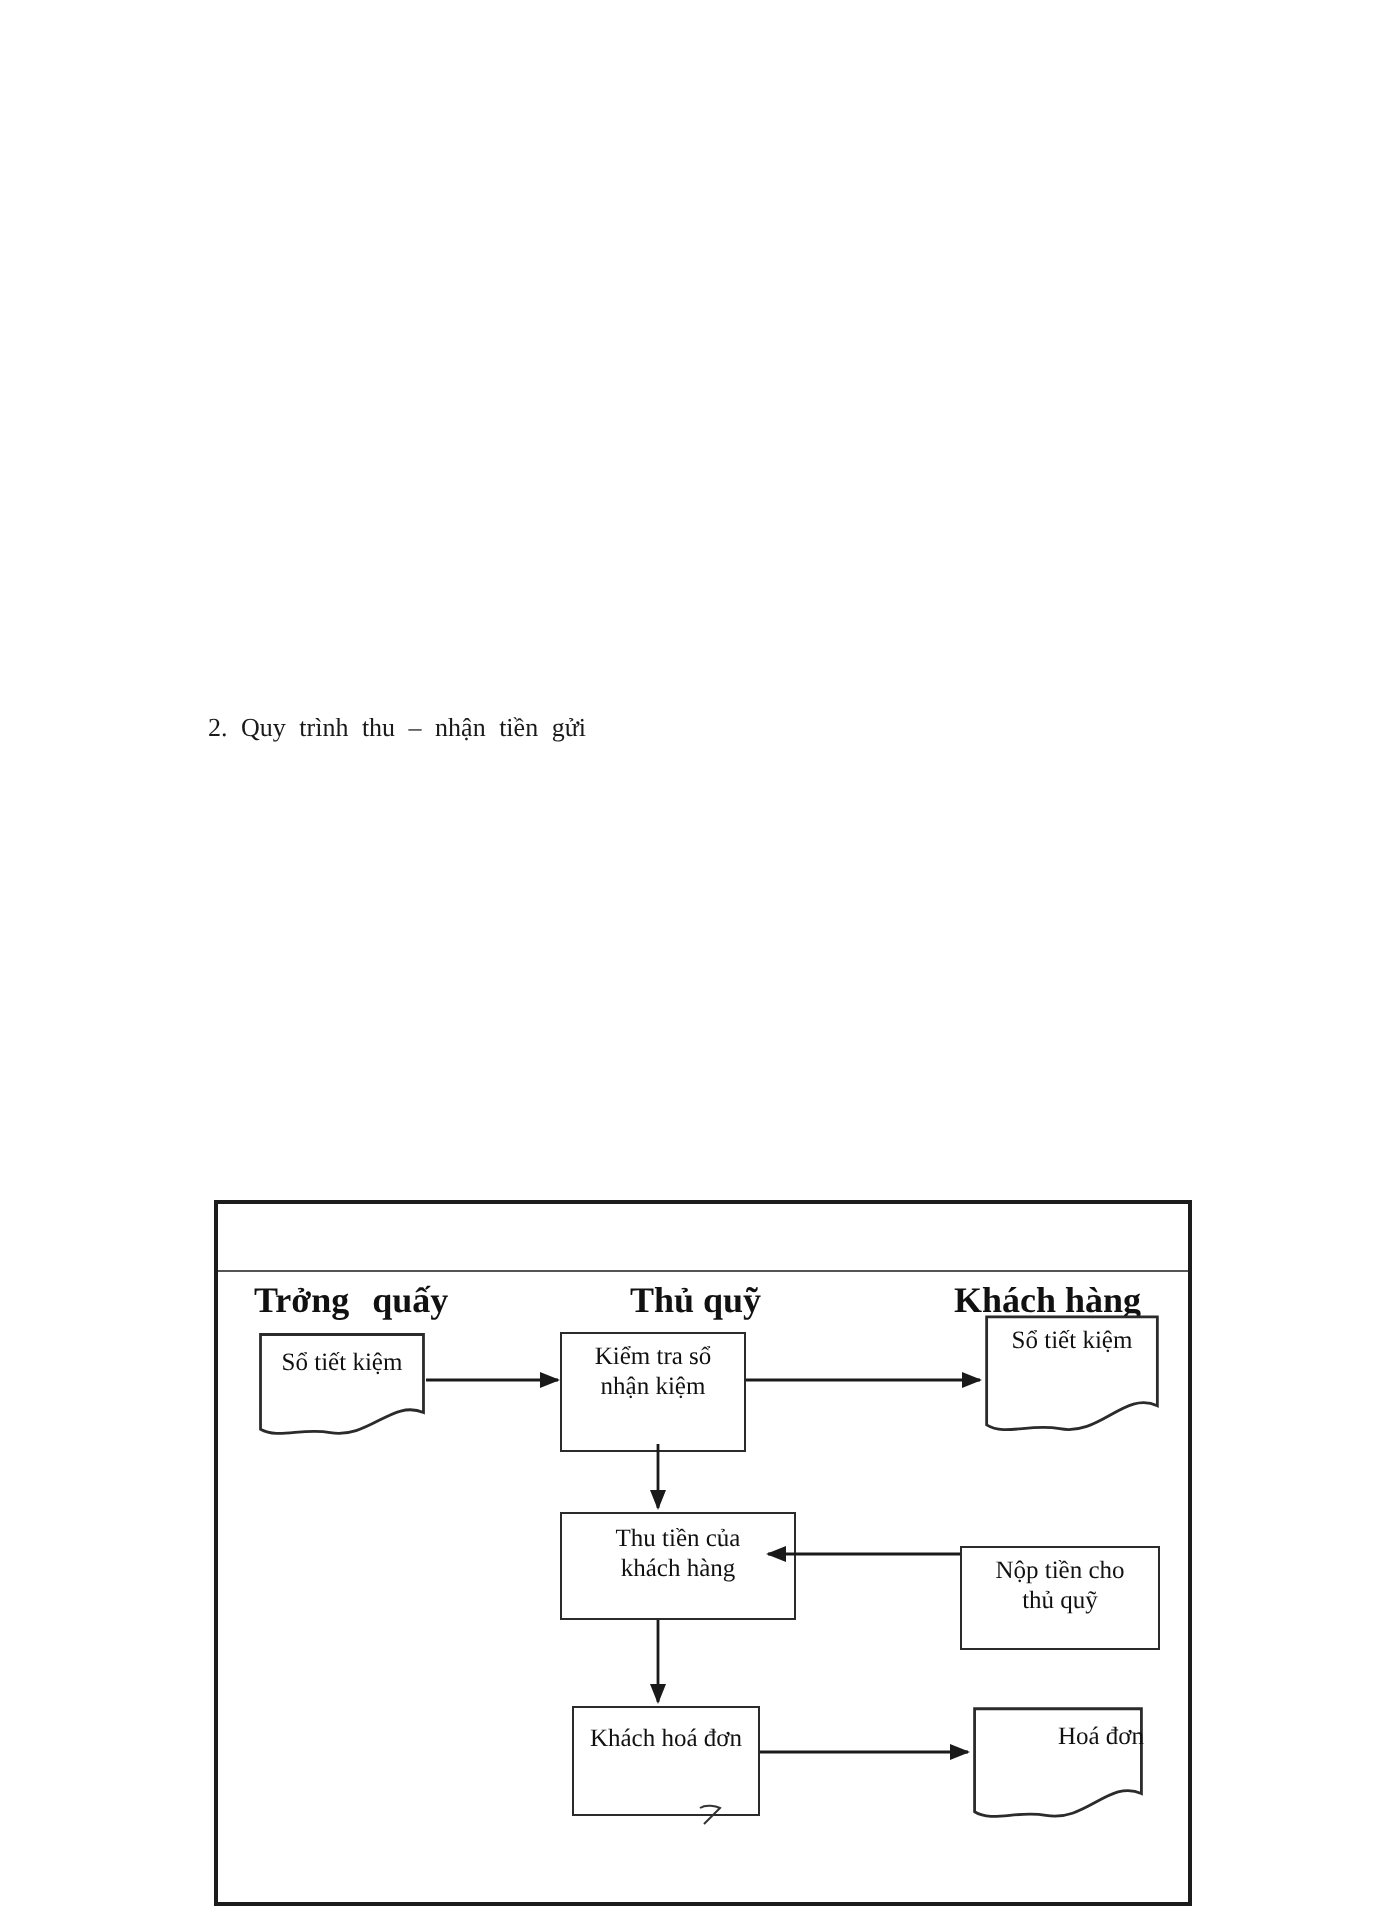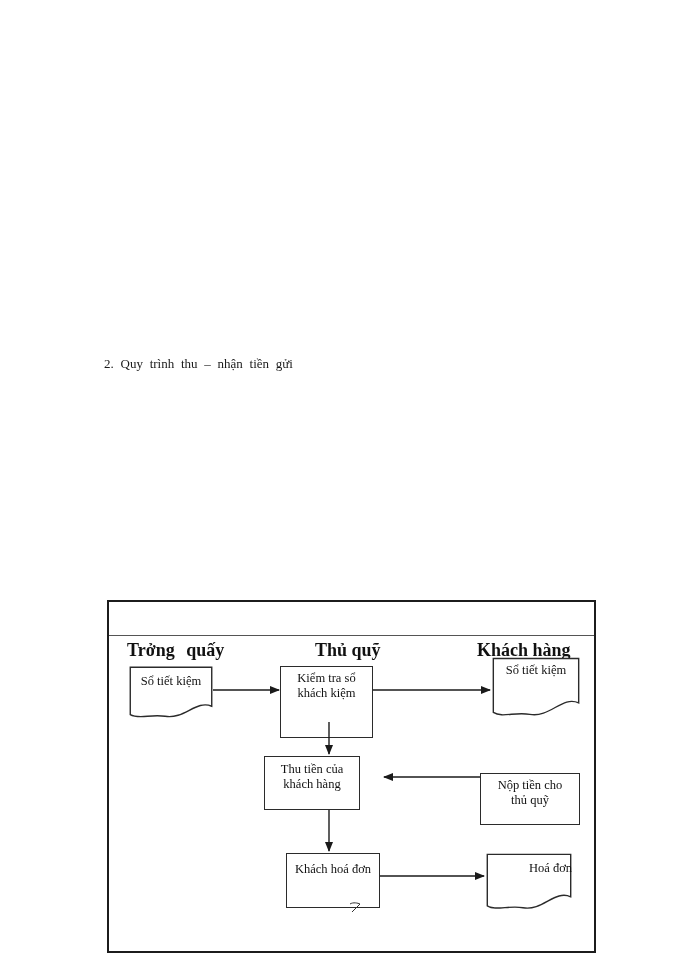--- a/index.html
+++ b/index.html
@@ -106,33 +106,33 @@
     <div class="lane-header-line"></div>
   </div>
 
   <div class="node document" style="left:129px; top:666px; width:84px; height:57px;">
     <svg class="doc-shape" viewBox="0 0 100 68" preserveAspectRatio="none">
       <path d="M1.5,1.5 H98.5 V48 C80,40 66,64 43,60 C26,57 12,64 1.5,58 Z" fill="#ffffff" stroke="#2b2b2b" stroke-width="1.4" vector-effect="non-scaling-stroke"></path>
     </svg>
     <div class="node-label" style="padding-top:8px;">Sổ tiết kiệm</div>
   </div>
 
-  <div class="node process" style="left:280px; top:666px; width:93px; height:72px; padding-top:4px;">
+  <div class="node process" style="left:280px; top:666px; width:93px; height:60px; padding-top:4px;">
     <div class="node-label">Kiểm tra sổ</div>
-    <div class="node-label">khách kiệm</div>
+    <div class="node-label">nhận kiệm</div>
   </div>
 
   <div class="node document" style="left:492px; top:657px; width:88px; height:65px;">
     <svg class="doc-shape" viewBox="0 0 100 68" preserveAspectRatio="none">
       <path d="M1.5,1.5 H98.5 V48 C80,40 66,64 43,60 C26,57 12,64 1.5,58 Z" fill="#ffffff" stroke="#2b2b2b" stroke-width="1.4" vector-effect="non-scaling-stroke"></path>
     </svg>
     <div class="node-label" style="padding-top:6px;">Sổ tiết kiệm</div>
   </div>
 
-  <div class="node process" style="left:264px; top:756px; width:96px; height:54px; padding-top:5px;">
+  <div class="node process" style="left:280px; top:756px; width:118px; height:54px; padding-top:5px;">
     <div class="node-label">Thu tiền của</div>
     <div class="node-label">khách hàng</div>
   </div>
 
   <div class="node process" style="left:480px; top:773px; width:100px; height:52px; padding-top:4px;">
     <div class="node-label">Nộp tiền cho</div>
     <div class="node-label">thủ quỹ</div>
   </div>
 
   <div class="node process" style="left:286px; top:853px; width:94px; height:55px; padding-top:8px;">

